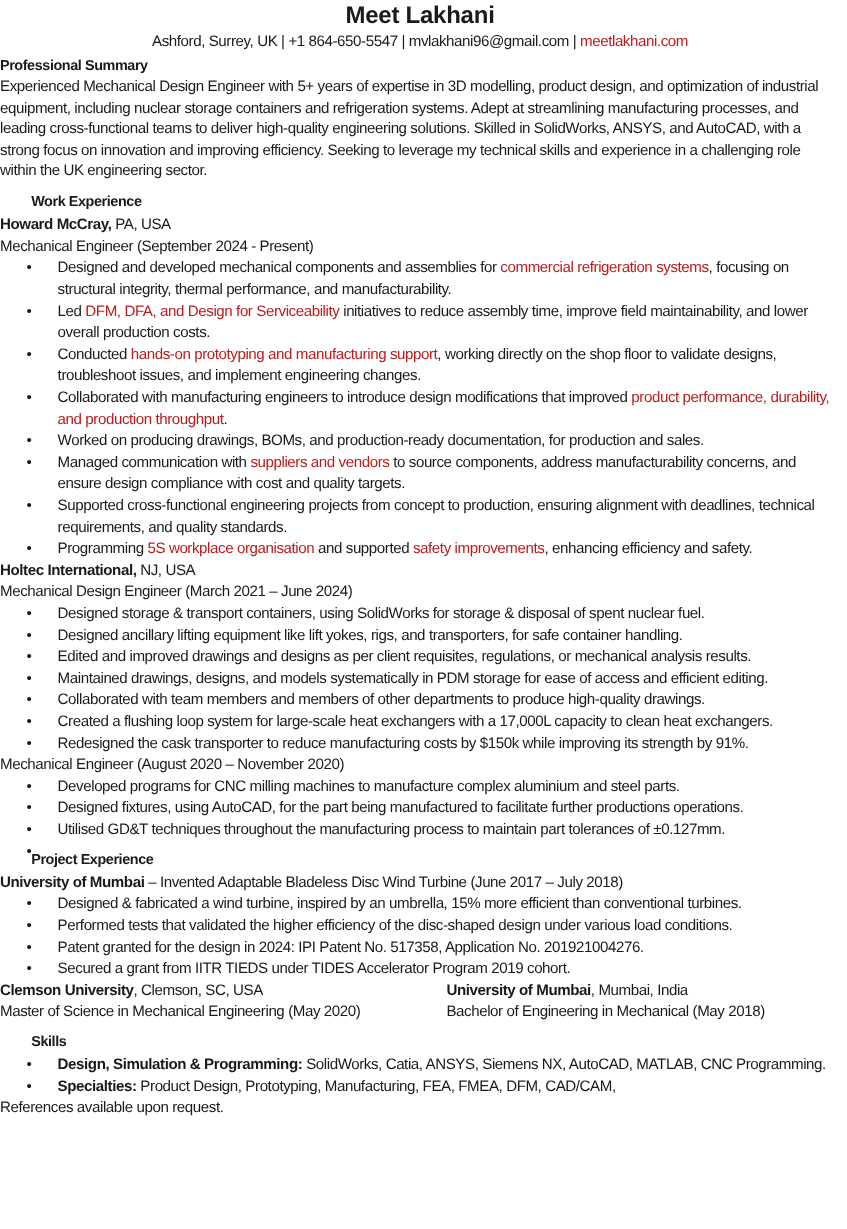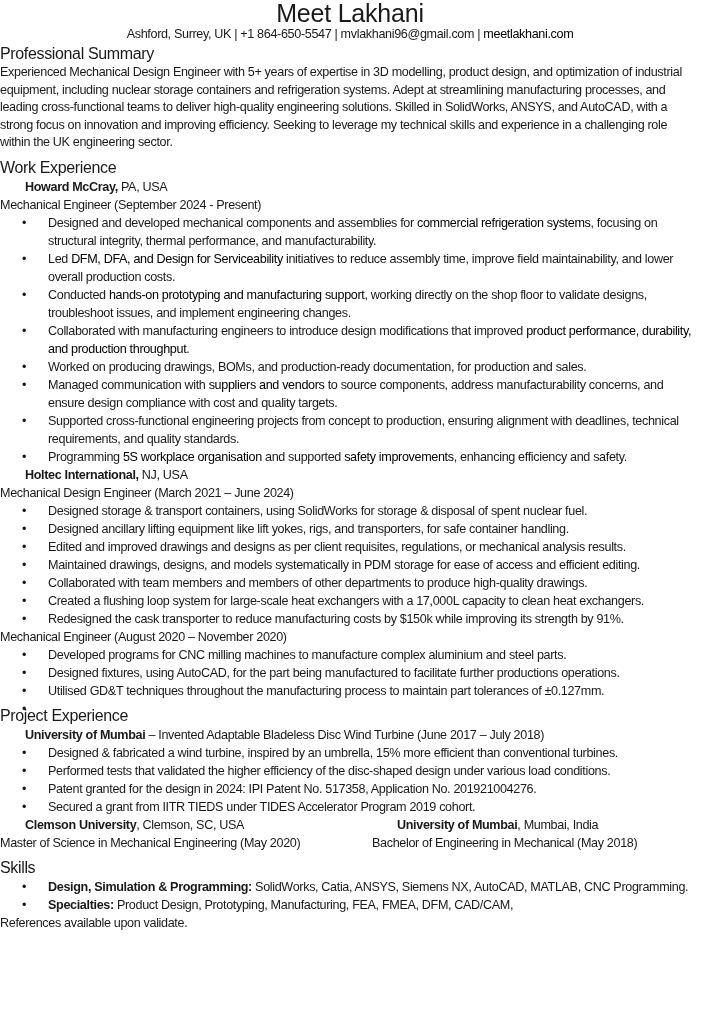--- a/index.html
+++ b/index.html
@@ -5,27 +5,27 @@
   html, body { margin: 0; padding: 0; background: #ffffff; }
   body {
     width: 706px; height: 1024px; overflow: hidden;
     font-family: "Liberation Sans", "DejaVu Sans", sans-serif;
     color: #1a1a1a;
     font-size: 12.6px;
     letter-spacing: -0.35px;
     line-height: 18px;
   }
   .page { padding: 0 6px 0 0; position: relative; }
-  .name { text-align: center; font-weight: normal; font-size: 25px; line-height: 24px; padding-top: 1px; letter-spacing: -0.2px; }
+  .name { text-align: center; font-weight: bold; font-size: 20px; line-height: 24px; padding-top: 1px; letter-spacing: -0.2px; }
   .contact { text-align: center; line-height: 18px; margin-bottom: 1px; }
-  .link { color: #000000; }
-  .section-title { font-weight: normal; font-size: 16px; line-height: 20px; margin-top: 0; }
-  .section-title.spaced { margin-top: 6px; }
+  .link { color: #b91c1c; }
+  .section-title { font-weight: bold; font-size: 12px; line-height: 20px; margin-top: 0; }
+  .section-title.spaced { margin-top: 6px; padding-left: 26px; }
   .para { margin: 0; line-height: 17.6px; }
-  .org { font-weight: bold; padding-left: 25px; }
+  .org { font-weight: bold; }
   .role { }
   ul { margin: 0; padding: 0; list-style: none; }
   li { position: relative; padding-left: 48px; line-height: 18px; margin-bottom: 0; }
   li .bullet { position: absolute; left: 22px; top: 0; }
   .edu-grid { display: grid; grid-template-columns: 372px 1fr; }
   .b { font-weight: bold; }
 </style>
 </head>
 <body>
 
@@ -98,15 +98,15 @@
       <div><span class="org">University of Mumbai</span><span>, Mumbai, India</span></div>
       <div>Bachelor of Engineering in Mechanical (May 2018)</div>
     </div>
   </div>
 
   <div class="section-title spaced">Skills</div>
   <ul>
     <li><span class="bullet">•</span><span class="b">Design, Simulation &amp; Programming:</span><span> SolidWorks, Catia, ANSYS, Siemens NX, AutoCAD, MATLAB, CNC Programming.</span></li>
     <li><span class="bullet">•</span><span class="b">Specialties:</span><span> Product Design, Prototyping, Manufacturing, FEA, FMEA, DFM, CAD/CAM,</span></li>
   </ul>
-  <div>References available upon validate.</div>
+  <div>References available upon request.</div>
 
 </div>
 
 </body></html>

